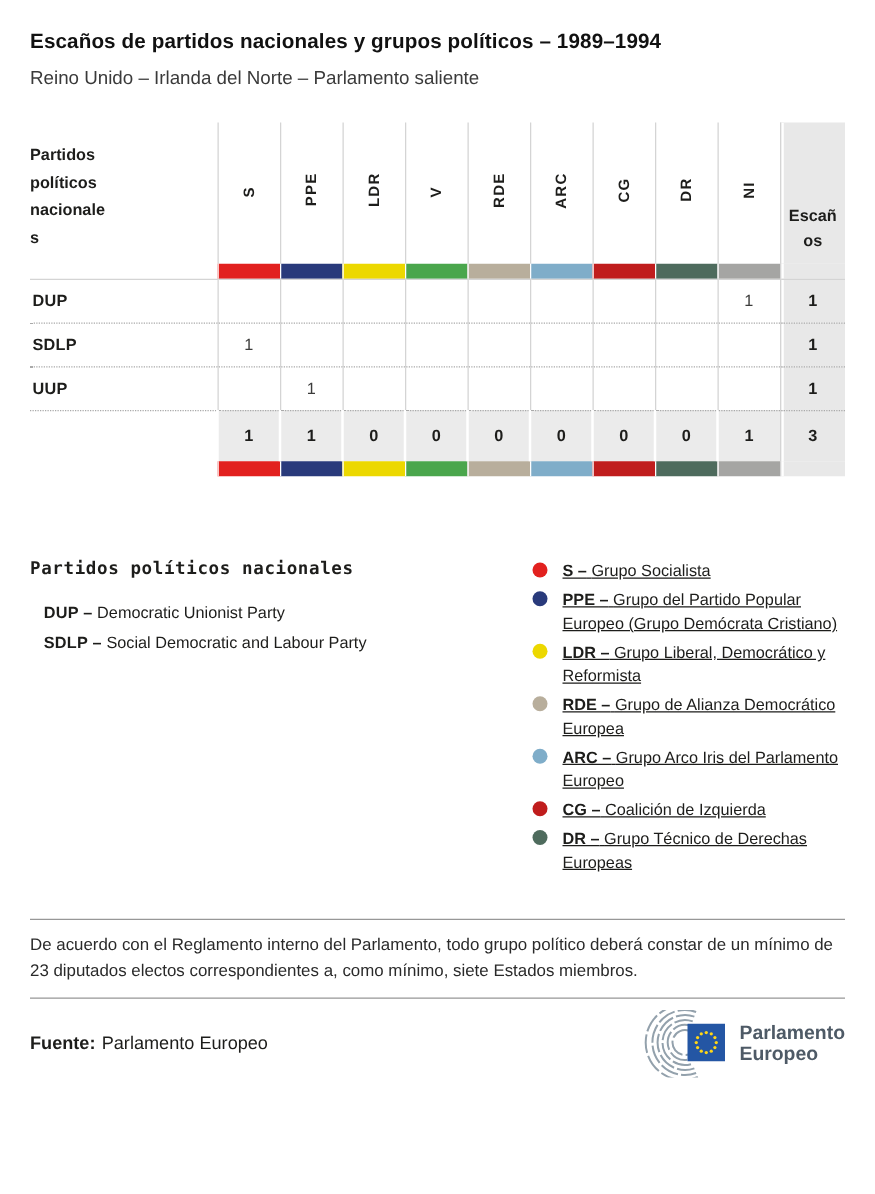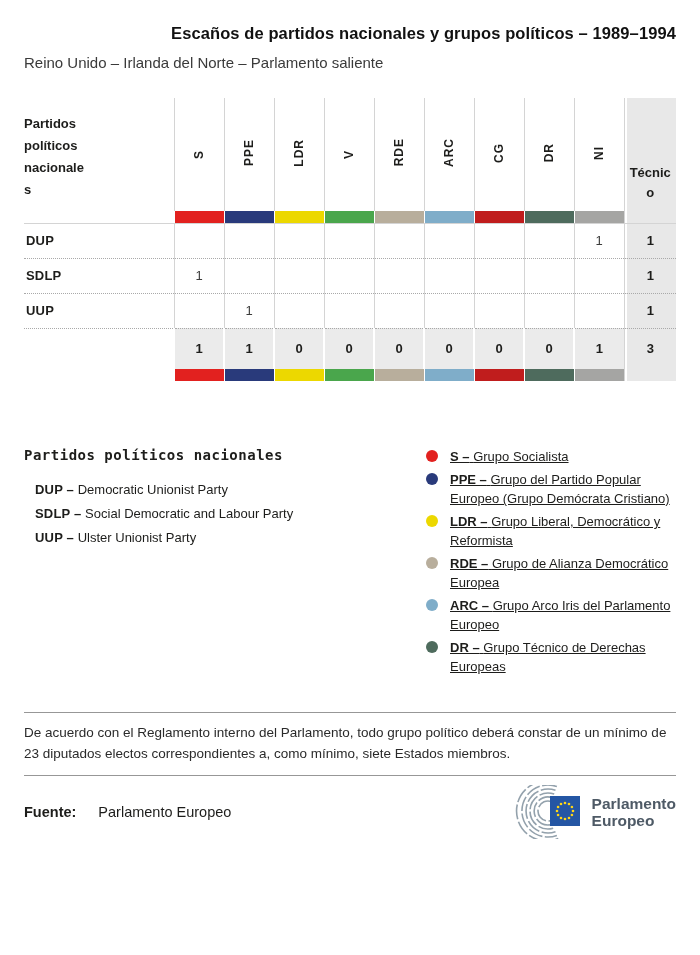--- a/index.html
+++ b/index.html
@@ -3,21 +3,21 @@
 <meta charset="utf-8">
 <style>
   * { margin:0; padding:0; box-sizing:border-box; }
   html,body { background:#fff; }
   body {
     width:700px; height:955px; margin:0 auto; overflow:hidden;
     font-family:"Liberation Sans", sans-serif; color:#1d1d1b;
     padding:24px 24px 6px 24px;
   }
   
-  .page-title { font-size:16.5px; font-weight:bold; color:#111; letter-spacing:.1px;text-align:right; }
+  .page-title { font-size:16.5px; font-weight:bold; color:#111; letter-spacing:.1px; }
   .page-subtitle { font-size:15px; color:#3a3a3a; margin-top:11px; }
 
   
   table.seats { border-collapse:collapse; table-layout:fixed; width:652px; margin-top:27px; }
   col.c-party { width:150px; }
   col.c-group { width:50px; }
   col.c-seats { width:52px; }
 
   tr.hdr th, tr.hdr td { height:113px; }
   td.corner { vertical-align:bottom; padding-bottom:10px; }
@@ -66,21 +66,21 @@
   .group-item { display:flex; margin-bottom:4px; }
   .dot { width:12px; height:12px; border-radius:50%; flex:0 0 auto; margin:3px 12px 0 0; background:#999; }
   .group-text { font-size:13px; line-height:19px; color:#1d1d1b;text-decoration:underline; }
 
   
   hr.rule { border:none; border-top:1px solid #979797; }
   hr.rule.top { margin-top:32px; }
   .footnote { font-size:13.5px; line-height:21px; color:#2a2a2a; padding:9px 0 11px 0; max-width:645px; }
   .source-row { display:flex; justify-content:space-between; align-items:center; margin-top:8px; height:56px; }
   .source { font-size:14.5px; color:#1d1d1b; }
-  .source b { margin-right:22px; }
+  .source b { margin-right:5px; }
   .ep-logo { display:flex; align-items:center; }
   .ep-logo svg { display:block; }
   .logo-text { margin-left:10px; font-size:15.5px; font-weight:bold; color:#4e5a66; line-height:17px; }
 </style>
 </head>
 <body>
 
 <h1 class="page-title">Escaños de partidos nacionales y grupos políticos – 1989–1994</h1>
 <div class="page-subtitle">Reino Unido – Irlanda del Norte – Parlamento saliente</div>
 
@@ -106,21 +106,21 @@
     <th class="rot"><span>S</span></th>
     <th class="rot"><span>PPE</span></th>
     <th class="rot"><span>LDR</span></th>
     <th class="rot"><span>V</span></th>
     <th class="rot"><span>RDE</span></th>
     <th class="rot"><span>ARC</span></th>
     <th class="rot"><span>CG</span></th>
     <th class="rot"><span>DR</span></th>
     <th class="rot last"><span>NI</span></th>
     <th class="seats-col">
-      <div class="seats-label">Técnico</div>
+      <div class="seats-label">Escaños</div>
     </th>
   </tr>
   <tr class="bar">
     <td></td>
     <td class="g" style="background-color: rgb(226, 33, 31);"></td>
     <td class="g" style="background-color: rgb(41, 58, 123);"></td>
     <td class="g" style="background-color: rgb(236, 216, 0);"></td>
     <td class="g" style="background-color: rgb(74, 166, 76);"></td>
     <td class="g" style="background-color: rgb(184, 174, 156);"></td>
     <td class="g" style="background-color: rgb(127, 173, 201);"></td>
@@ -203,24 +203,20 @@
   <div class="legend-parties">
     <h3>Partidos políticos nacionales</h3>
     <div class="party-item">
       <b>DUP –</b>
       <span>Democratic Unionist Party</span>
     </div>
     <div class="party-item">
       <b>SDLP –</b>
       <span>Social Democratic and Labour Party</span>
     </div>
-    <div class="party-item">
-      <b>UUP –</b>
-      <span>Ulster Unionist Party</span>
-    </div>
   </div>
 
   <div class="legend-groups">
 
     <div class="group-item">
       <span class="dot" style="background-color: rgb(226, 33, 31);"></span>
       <span class="group-text"><b>S –</b> <span>Grupo Socialista</span></span>
     </div>
     <div class="group-item">
       <span class="dot" style="background-color: rgb(41, 58, 123);"></span>
@@ -230,20 +226,24 @@
       <span class="dot" style="background-color: rgb(236, 216, 0);"></span>
       <span class="group-text"><b>LDR –</b> <span>Grupo Liberal, Democrático y Reformista</span></span>
     </div>
     <div class="group-item">
       <span class="dot" style="background-color: rgb(184, 174, 156);"></span>
       <span class="group-text"><b>RDE –</b> <span>Grupo de Alianza Democrático Europea</span></span>
     </div>
     <div class="group-item">
       <span class="dot" style="background-color: rgb(127, 173, 201);"></span>
       <span class="group-text"><b>ARC –</b> <span>Grupo Arco Iris del Parlamento Europeo</span></span>
+    </div>
+    <div class="group-item">
+      <span class="dot" style="background-color: rgb(192, 29, 29);"></span>
+      <span class="group-text"><b>CG –</b> <span>Coalición de Izquierda</span></span>
     </div>
     <div class="group-item">
       <span class="dot" style="background-color: rgb(78, 107, 93);"></span>
       <span class="group-text"><b>DR –</b> <span>Grupo Técnico de Derechas Europeas</span></span>
     </div>
   </div>
 </div>
 
 <hr class="rule top">
 <p class="footnote">De acuerdo con el Reglamento interno del Parlamento, todo grupo político deberá constar de un mínimo de 23 diputados electos correspondientes a, como mínimo, siete Estados miembros.</p>

